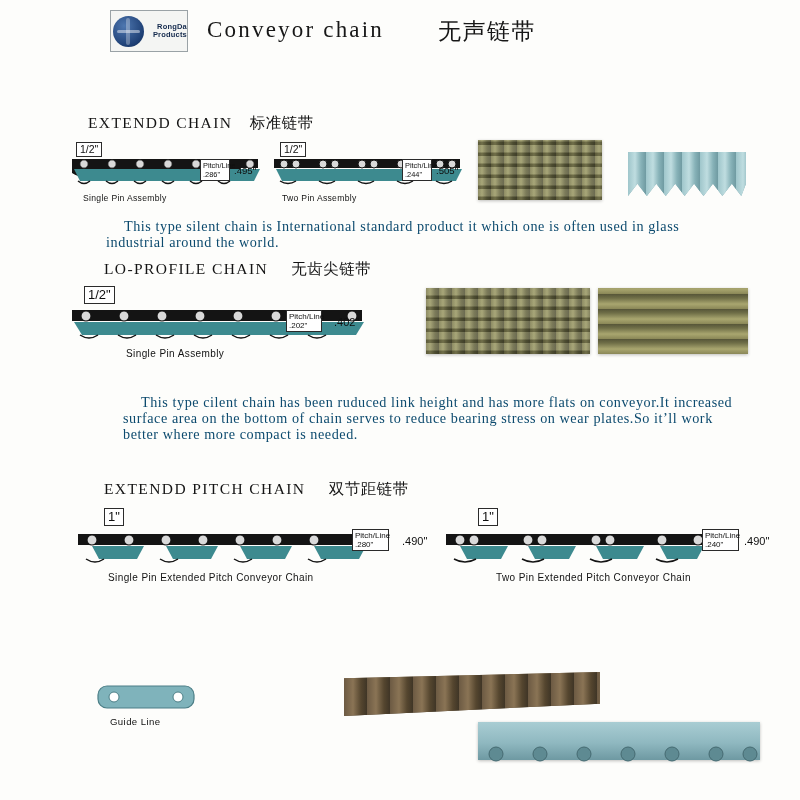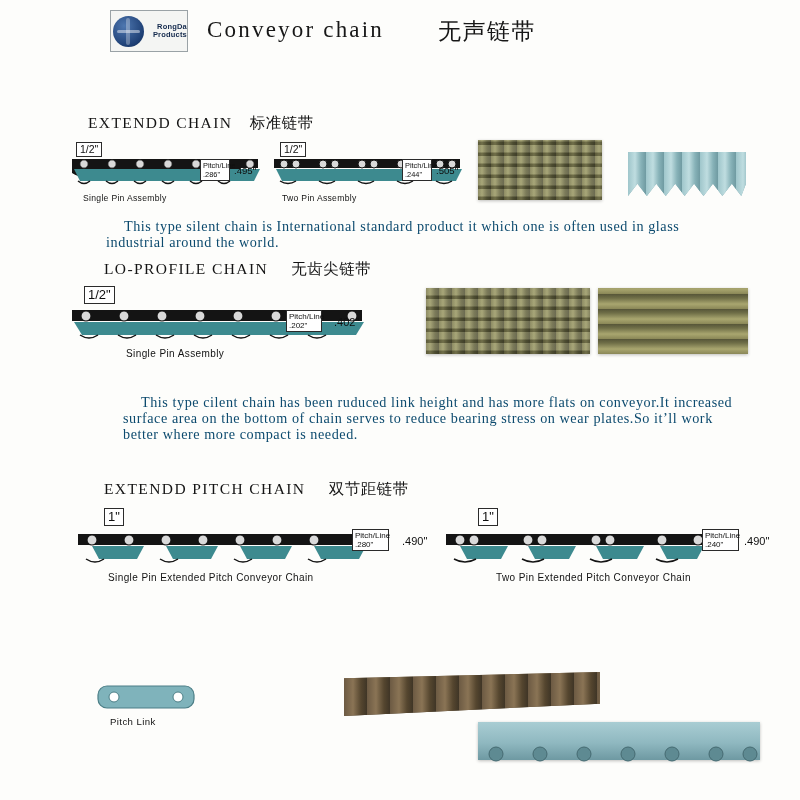--- a/index.html
+++ b/index.html
@@ -435,21 +435,21 @@
     <div class="cap-lg" style="left:30px; top:62px;margin-left:28px;">Two Pin Extended Pitch Conveyor Chain</div>
   </div>
 
 
   <div class="link-part" style="left:96px; top:682px;">
     <svg width="100" height="30" viewBox="0 0 100 30">
       <rect x="2" y="4" width="96" height="22" rx="9" fill="#7fb3bb" stroke="#4c7f87" stroke-width="1.2"></rect>
       <circle cx="18" cy="15" r="5" fill="#ffffff" stroke="#4c7f87" stroke-width="1"></circle>
       <circle cx="82" cy="15" r="5" fill="#ffffff" stroke="#4c7f87" stroke-width="1"></circle>
     </svg>
-    <div class="footer-cap" style="left:14px; top:34px;">Pitch Link</div>
+    <div class="footer-cap" style="left:14px; top:34px;">Guide Line</div>
   </div>
 
 
   <div class="photo ph-rust photo-shadow" style="left:344px; top:672px; width:256px; height:44px; clip-path: polygon(0 14%,100% 0,100% 72%,0 100%);"></div>
   <div class="photo ph-plate photo-shadow" style="left:478px; top:722px; width:282px; height:38px;"></div>
   <svg style="position:absolute; left:478px; top:744px;" width="282" height="28" viewBox="0 0 282 28">
     <g fill="#5e8a92" stroke="#456a71" stroke-width="1">
       <circle cx="18" cy="10" r="7"></circle>
         <circle cx="62" cy="10" r="7"></circle>
         <circle cx="106" cy="10" r="7"></circle>

